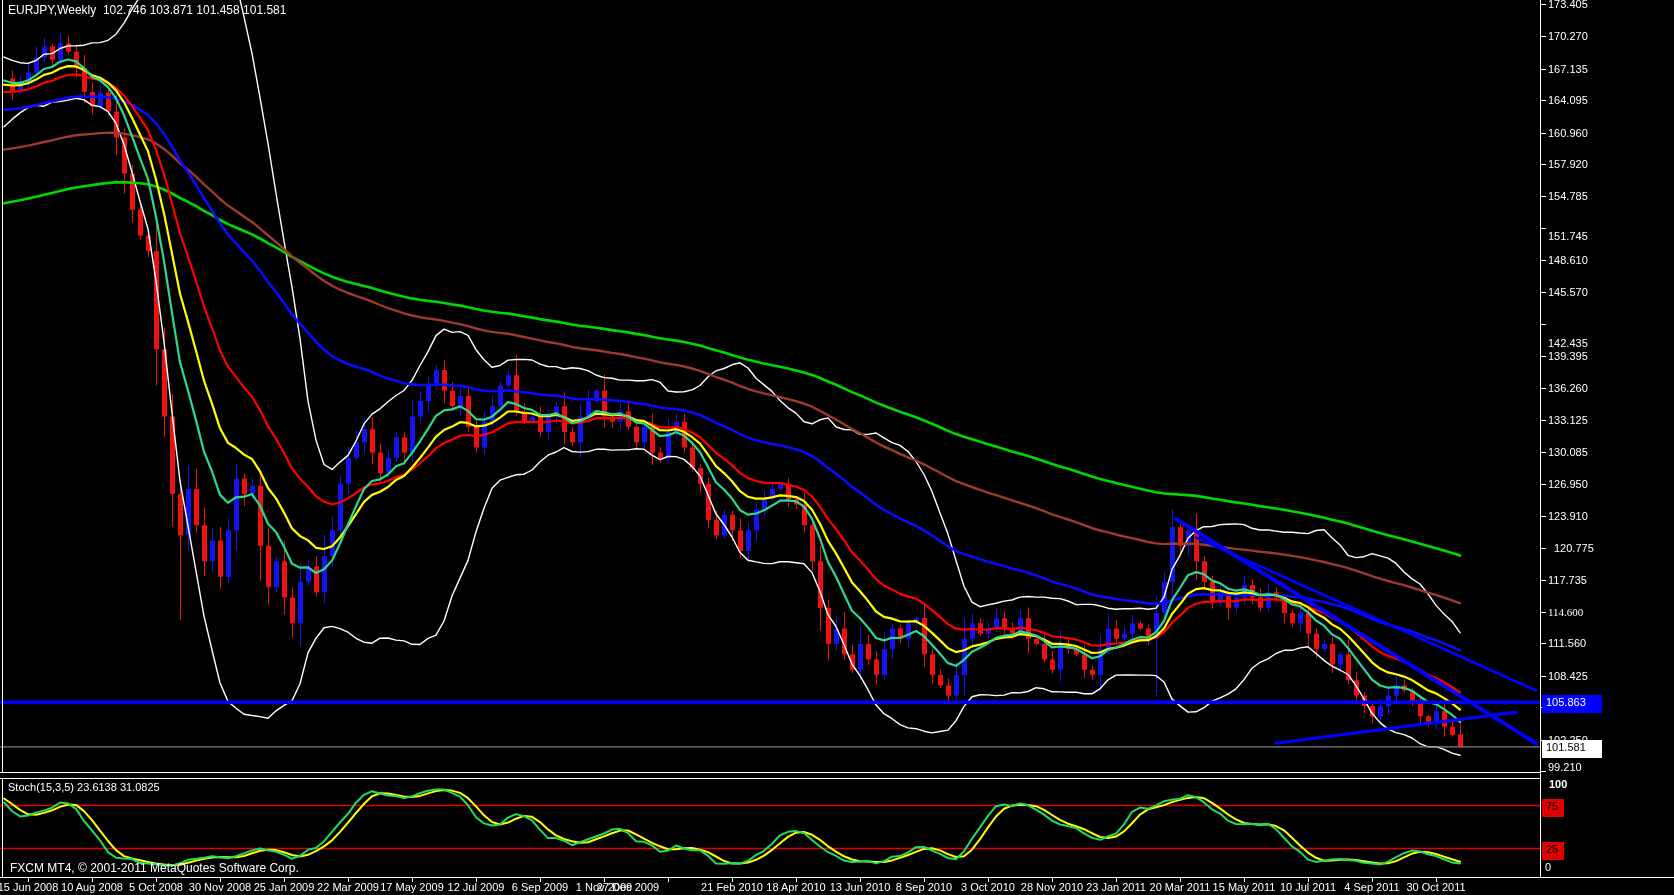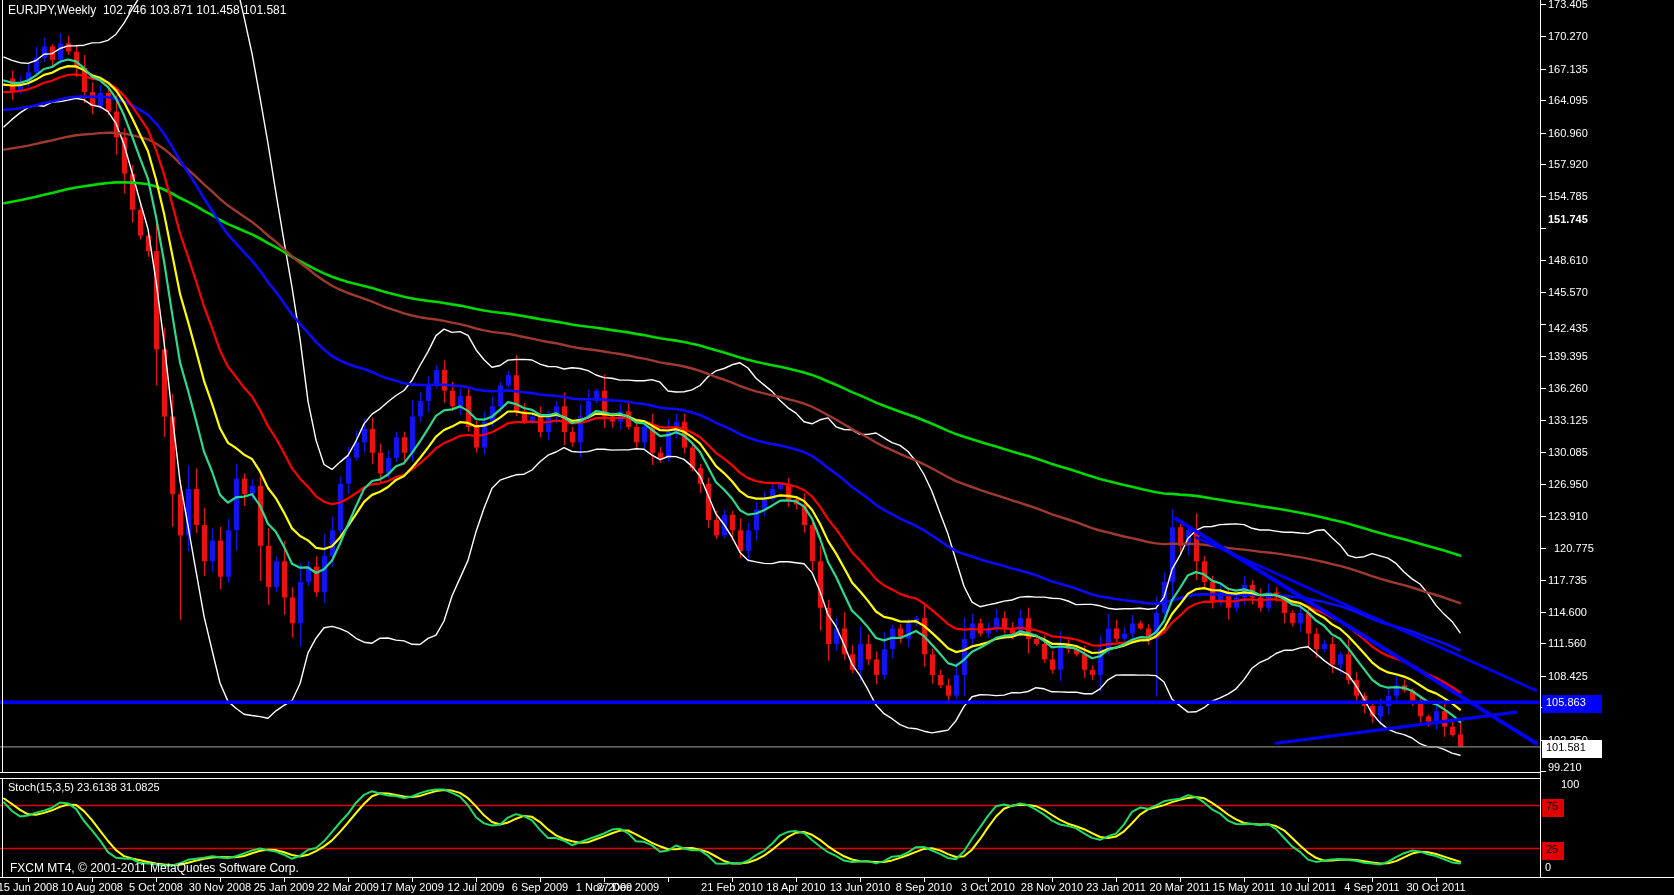--- a/index.html
+++ b/index.html
@@ -433,58 +433,58 @@
       <div class="lbl" style="top: 62.8193px;">167.135</div>
       <div class="tick" style="top: 100.247px;"></div>
       <div class="lbl" style="top: 94.2468px;">164.095</div>
       <div class="tick" style="top: 132.656px;"></div>
       <div class="lbl" style="top: 126.656px;">160.960</div>
       <div class="tick" style="top: 164.084px;"></div>
       <div class="lbl" style="top: 158.084px;">157.920</div>
       <div class="tick" style="top: 196.494px;"></div>
       <div class="lbl" style="top: 190.494px;">154.785</div>
       <div class="tick" style="top: 227.921px;"></div>
-      <div class="lbl" style="top: 213px; font-weight: bold;">151.745</div>
+      <div class="lbl" style="top: 230px;">151.745</div>
       <div class="tick" style="top: 260.331px;"></div>
       <div class="lbl" style="top: 254.331px;">148.610</div>
       <div class="tick" style="top: 291.758px;"></div>
       <div class="lbl" style="top: 285.758px;">145.570</div>
       <div class="tick" style="top: 324.168px;"></div>
-      <div class="lbl" style="top: 322px;">142.435</div>
+      <div class="lbl" style="top: 337px;">142.435</div>
       <div class="tick" style="top: 355.595px;"></div>
       <div class="lbl" style="top: 349.595px;">139.395</div>
       <div class="tick" style="top: 388.005px;"></div>
       <div class="lbl" style="top: 382.005px;">136.260</div>
       <div class="tick" style="top: 420.415px;"></div>
       <div class="lbl" style="top: 414.415px;">133.125</div>
       <div class="tick" style="top: 451.842px;"></div>
       <div class="lbl" style="top: 445.842px;">130.085</div>
       <div class="tick" style="top: 484.252px;"></div>
       <div class="lbl" style="top: 478.252px;">126.950</div>
       <div class="tick" style="top: 515.679px;"></div>
       <div class="lbl" style="top: 509.679px;">123.910</div>
       <div class="tick" style="top: 548.089px;"></div>
       <div class="lbl" style="top: 542.089px; margin-left: 6px;">120.775</div>
       <div class="tick" style="top: 579.516px;"></div>
       <div class="lbl" style="top: 573.516px;">117.735</div>
       <div class="tick" style="top: 611.926px;"></div>
-      <div class="lbl" style="top: 605.926px;">114.600</div>
+      <div class="lbl" style="top: 605.926px; font-family: Liberation Serif, serif;">114.600</div>
       <div class="tick" style="top: 643.354px;"></div>
       <div class="lbl" style="top: 637.354px;">111.560</div>
       <div class="tick" style="top: 675.763px;"></div>
       <div class="lbl" style="top: 669.763px;">108.425</div>
       <div class="tick" style="top: 707.191px;"></div>
       <div class="lbl" style="top: 701.191px;">105.385</div>
       <div class="tick" style="top: 739.6px;"></div>
       <div class="lbl" style="top: 733.6px;">102.250</div>
       <div class="tick" style="top: 771.028px;"></div>
       <div class="lbl" style="top: 761px;">99.210</div>
       <div class="boxlbl blue-box" style="top: 695.249px;">105.863</div>
       <div class="boxlbl white-box" style="top: 739.517px;">101.581</div>
-      <div class="lbl" style="top: 778px; left: 20px;">100</div>
+      <div class="lbl" style="top: 778px; left: 8px; font-weight: bold;">100</div>
       <div class="boxlbl red-box" style="top: 798.5px; min-width: 14px;">75</div>
       <div class="boxlbl red-box" style="top: 841.5px; min-width: 14px;">25</div>
       <div class="lbl" style="top: 861px; left: 4px;">0</div>
     </div>
   <div class="datebar" id="date-bar">
       <div class="dtick" style="left: 28px;"></div>
       <div class="dlbl" style="left: 28px;">15 Jun 2008</div>
       <div class="dtick" style="left: 92px;"></div>
       <div class="dlbl" style="left: 92px;">10 Aug 2008</div>
       <div class="dtick" style="left: 156px;"></div>

